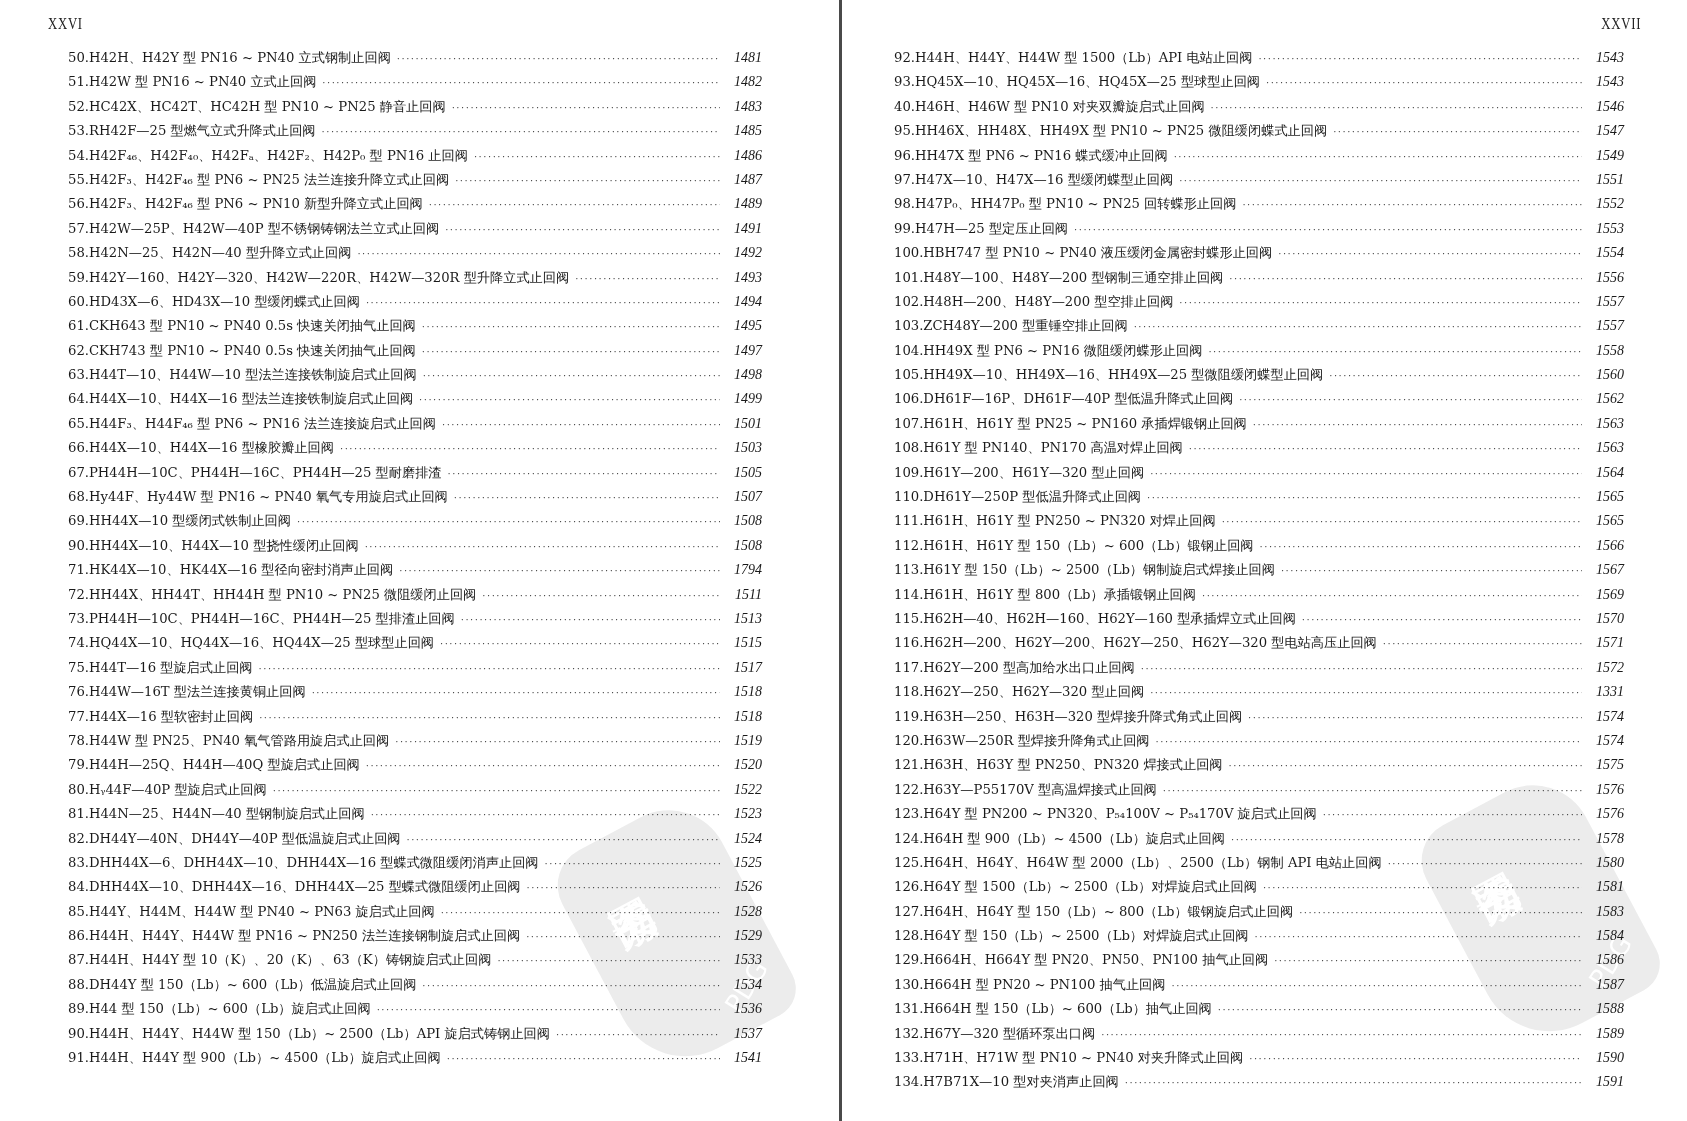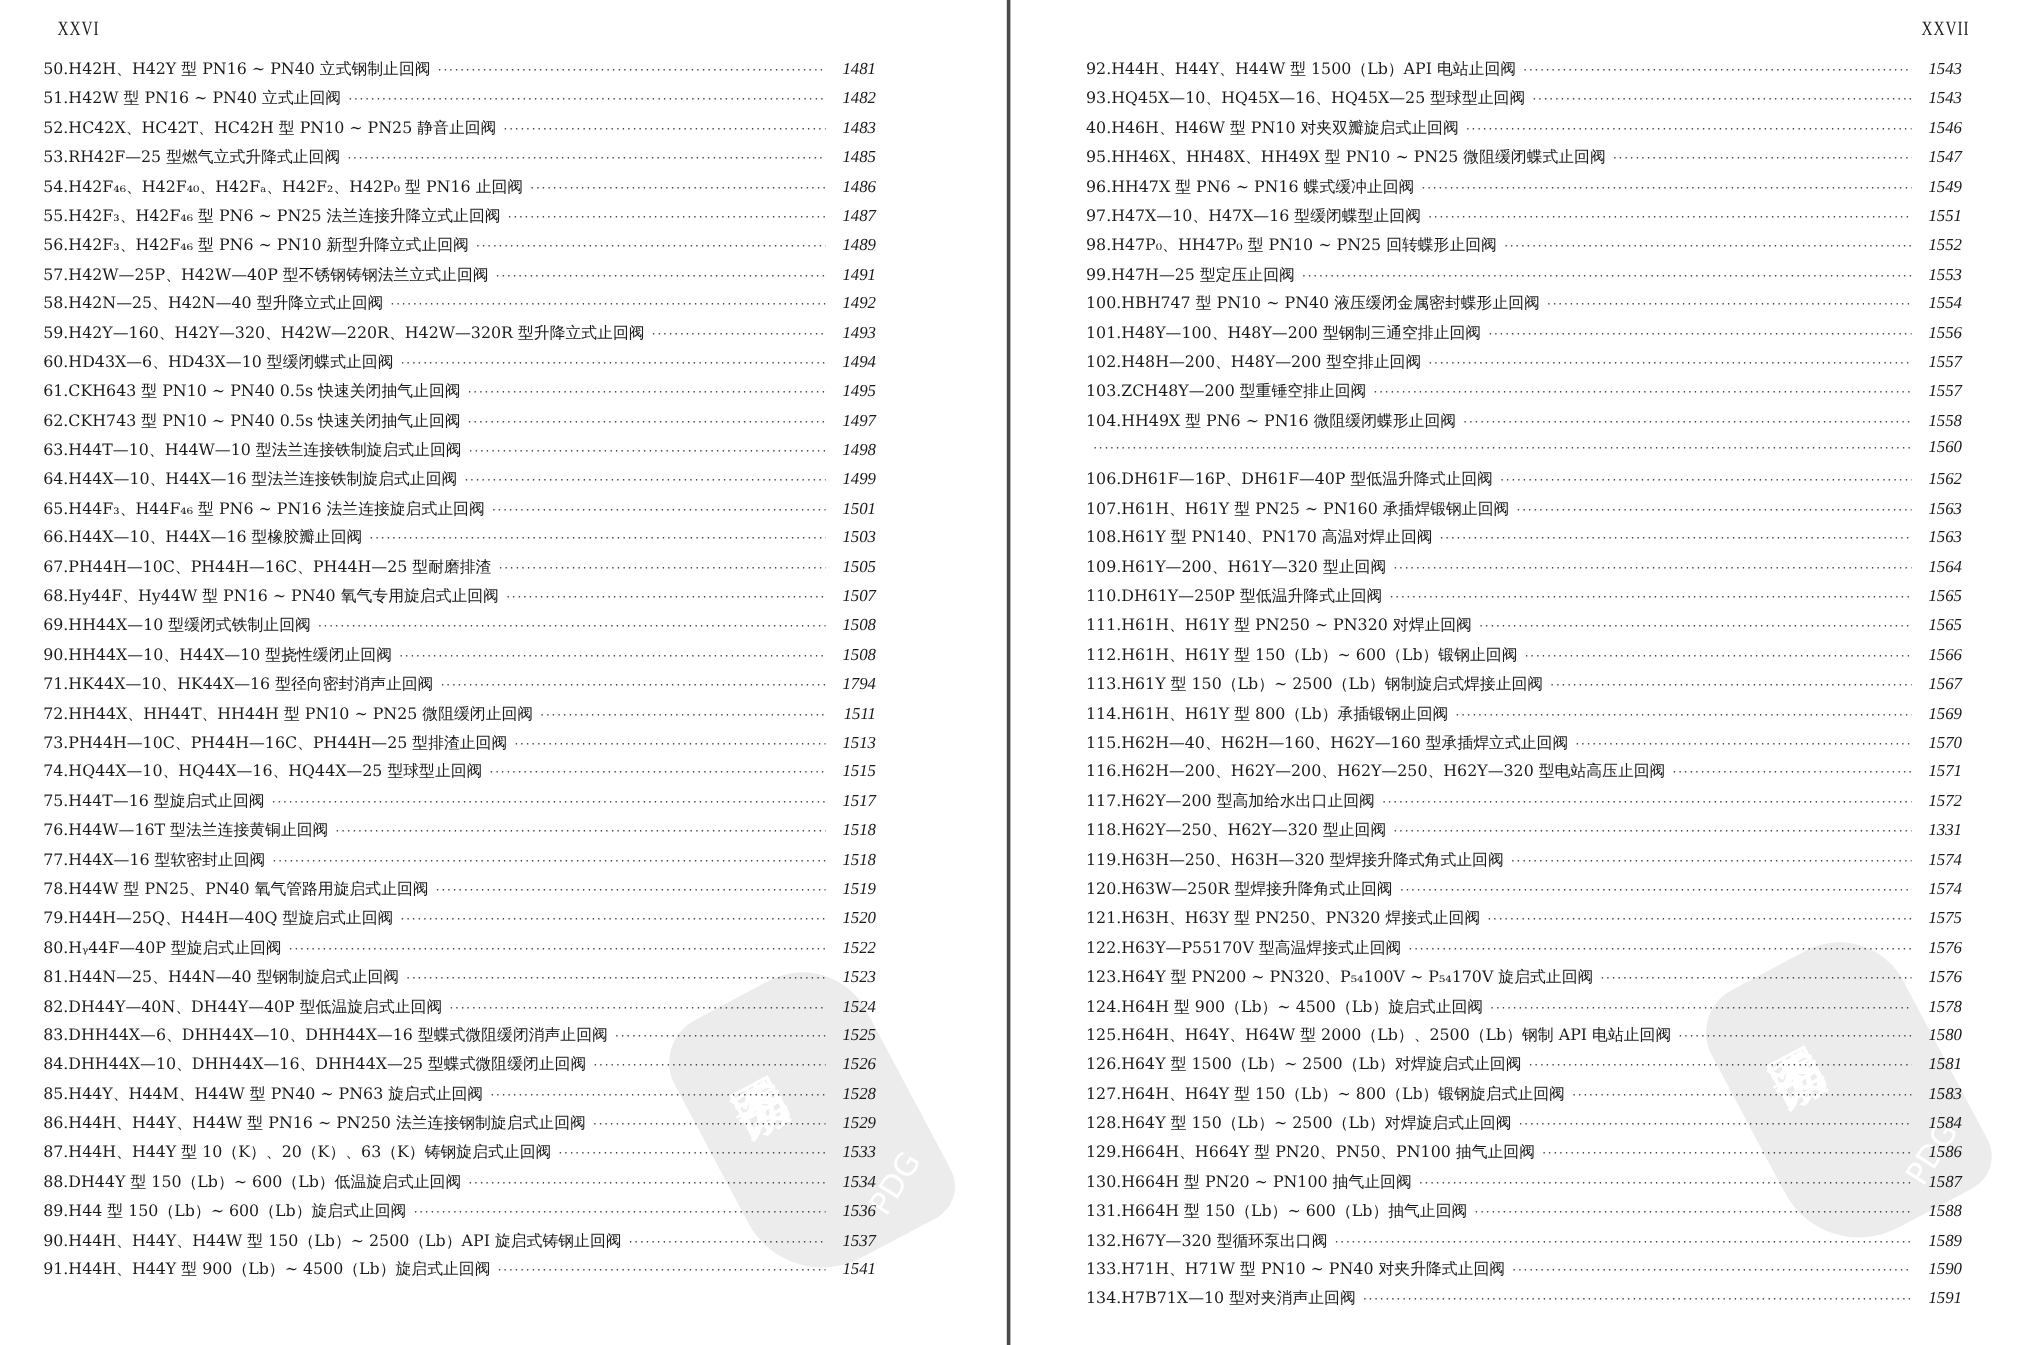--- a/index.html
+++ b/index.html
@@ -8,22 +8,22 @@
     font-family:"DejaVu Serif","Liberation Serif",serif; color:#1a1a1a;
   }
   .page { position:absolute; top:0; height:1121px; }
   .page.left { left:0; width:838px; }
   .page.right { left:844px; width:843px; }
   .divider { position:absolute; left:839px; top:0; width:3px; height:1121px; background:#4a4a4a; }
   .folio { position:absolute; top:14px; font-family:"Liberation Serif",serif; font-size:17px; letter-spacing:1px; color:#222; transform:scaleX(0.75); }
   .page.left .folio { left:48px; transform-origin:left top; }
   .page.right .folio { right:46px; transform-origin:right top; }
   .toc { position:absolute; top:49px; margin:0; padding:0; list-style:none; }
-  .page.left .toc { left:36px; width:694px; }
-  .page.right .toc { left:61px; width:730px; }
+  .page.left .toc { left:68px; width:694px; }
+  .page.right .toc { left:50px; width:730px; }
   .entry { display:flex; align-items:baseline; height:24.4px; font-size:13.2px; white-space:nowrap; }
   .entry .title { flex:0 0 auto; }
   .entry .leader { flex:1 1 auto; overflow:hidden; margin:0 6px 0 6px; color:#333; font-size:10px; letter-spacing:1.5px; }
   .entry .leader::before { content:"································································································································································"; }
   .entry .pg { flex:0 0 auto; font-style:italic; font-family:"Liberation Serif",serif; font-size:14px; width:36px; text-align:right; }
   .watermark { position:absolute; width:170px; height:240px; background:#e9e9e9; border-radius:40px 60px 30px 70px; transform:rotate(-28deg); opacity:0.85; z-index:0; }
   .watermark .wm-text { position:absolute; right:18px; bottom:26px; font-family:"DejaVu Sans",sans-serif; font-size:26px; color:#ffffff; transform:rotate(-30deg); }
   .watermark .wm-seal { position:absolute; left:28px; top:34px; font-size:44px; color:#ffffff; line-height:52px; writing-mode:vertical-rl; }
   .page .toc, .folio { z-index:1; }
 </style>
@@ -318,20 +318,21 @@
         <span class="title">103.ZCH48Y—200 型重锤空排止回阀</span>
         <span class="leader"></span>
         <span class="pg">1557</span>
       </li>
       <li class="entry">
         <span class="title">104.HH49X 型 PN6 ~ PN16 微阻缓闭蝶形止回阀</span>
         <span class="leader"></span>
         <span class="pg">1558</span>
       </li>
       <li class="entry">
+        <span class="title">105.HH49X—10、HH49X—16、HH49X—25 型微阻缓闭蝶型止回阀</span>
         <span class="leader"></span>
         <span class="pg">1560</span>
       </li>
       <li class="entry">
         <span class="title">106.DH61F—16P、DH61F—40P 型低温升降式止回阀</span>
         <span class="leader"></span>
         <span class="pg">1562</span>
       </li>
       <li class="entry">
         <span class="title">107.H61H、H61Y 型 PN25 ~ PN160 承插焊锻钢止回阀</span>

